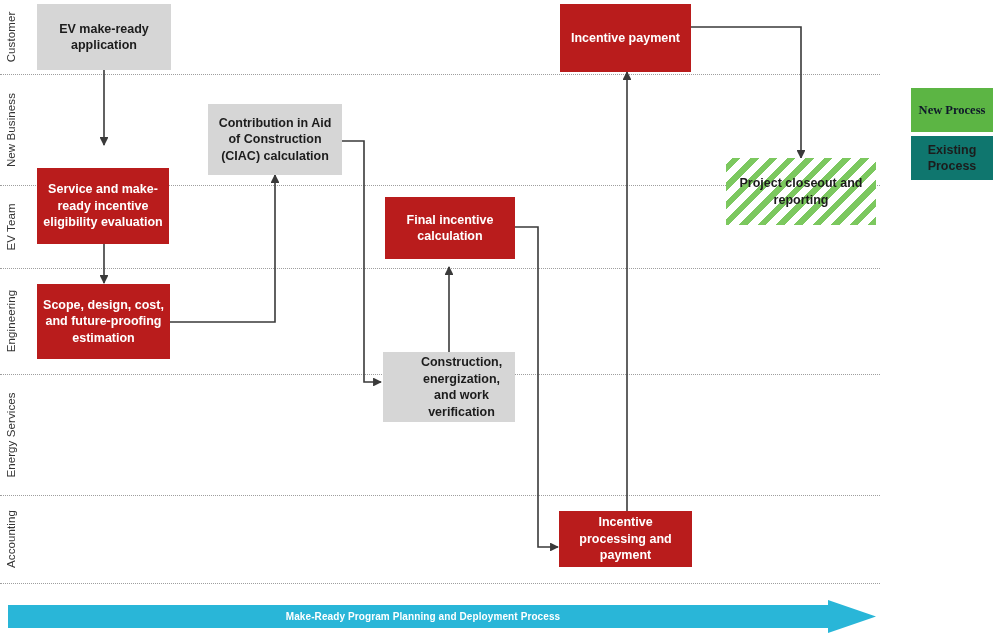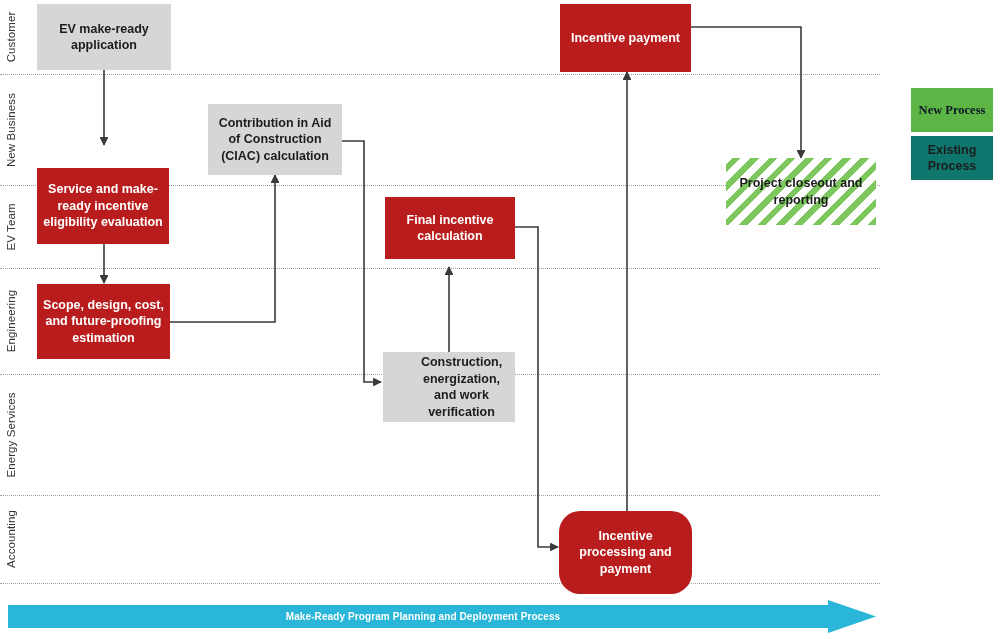--- a/index.html
+++ b/index.html
@@ -222,21 +222,21 @@
   </div>
 
   <div class="node new" style="left:37px; top:284px; width:133px; height:75px;">
     <span>Scope, design, cost, and future-proofing estimation</span>
   </div>
 
   <div class="node existing" style="left:383px; top:352px; width:132px; height:70px;padding-left:31px;">
     <span>Construction, energization, and work verification</span>
   </div>
 
-  <div class="node new" style="left:559px; top:511px; width:133px; height:83px;border-radius:21px;">
+  <div class="node new" style="left:559px; top:511px; width:133px; height:56px;">
     <span>Incentive processing and payment</span>
   </div>
 
   <div class="legend" style="left:0; top:0;">
     <div class="legend-item new" style="left:911px; top:88px; width:82px; height:44px;">
       <span>New Process</span>
     </div>
     <div class="legend-item existing" style="left:911px; top:136px; width:82px; height:44px;">
       <span>Existing Process</span>
     </div>

